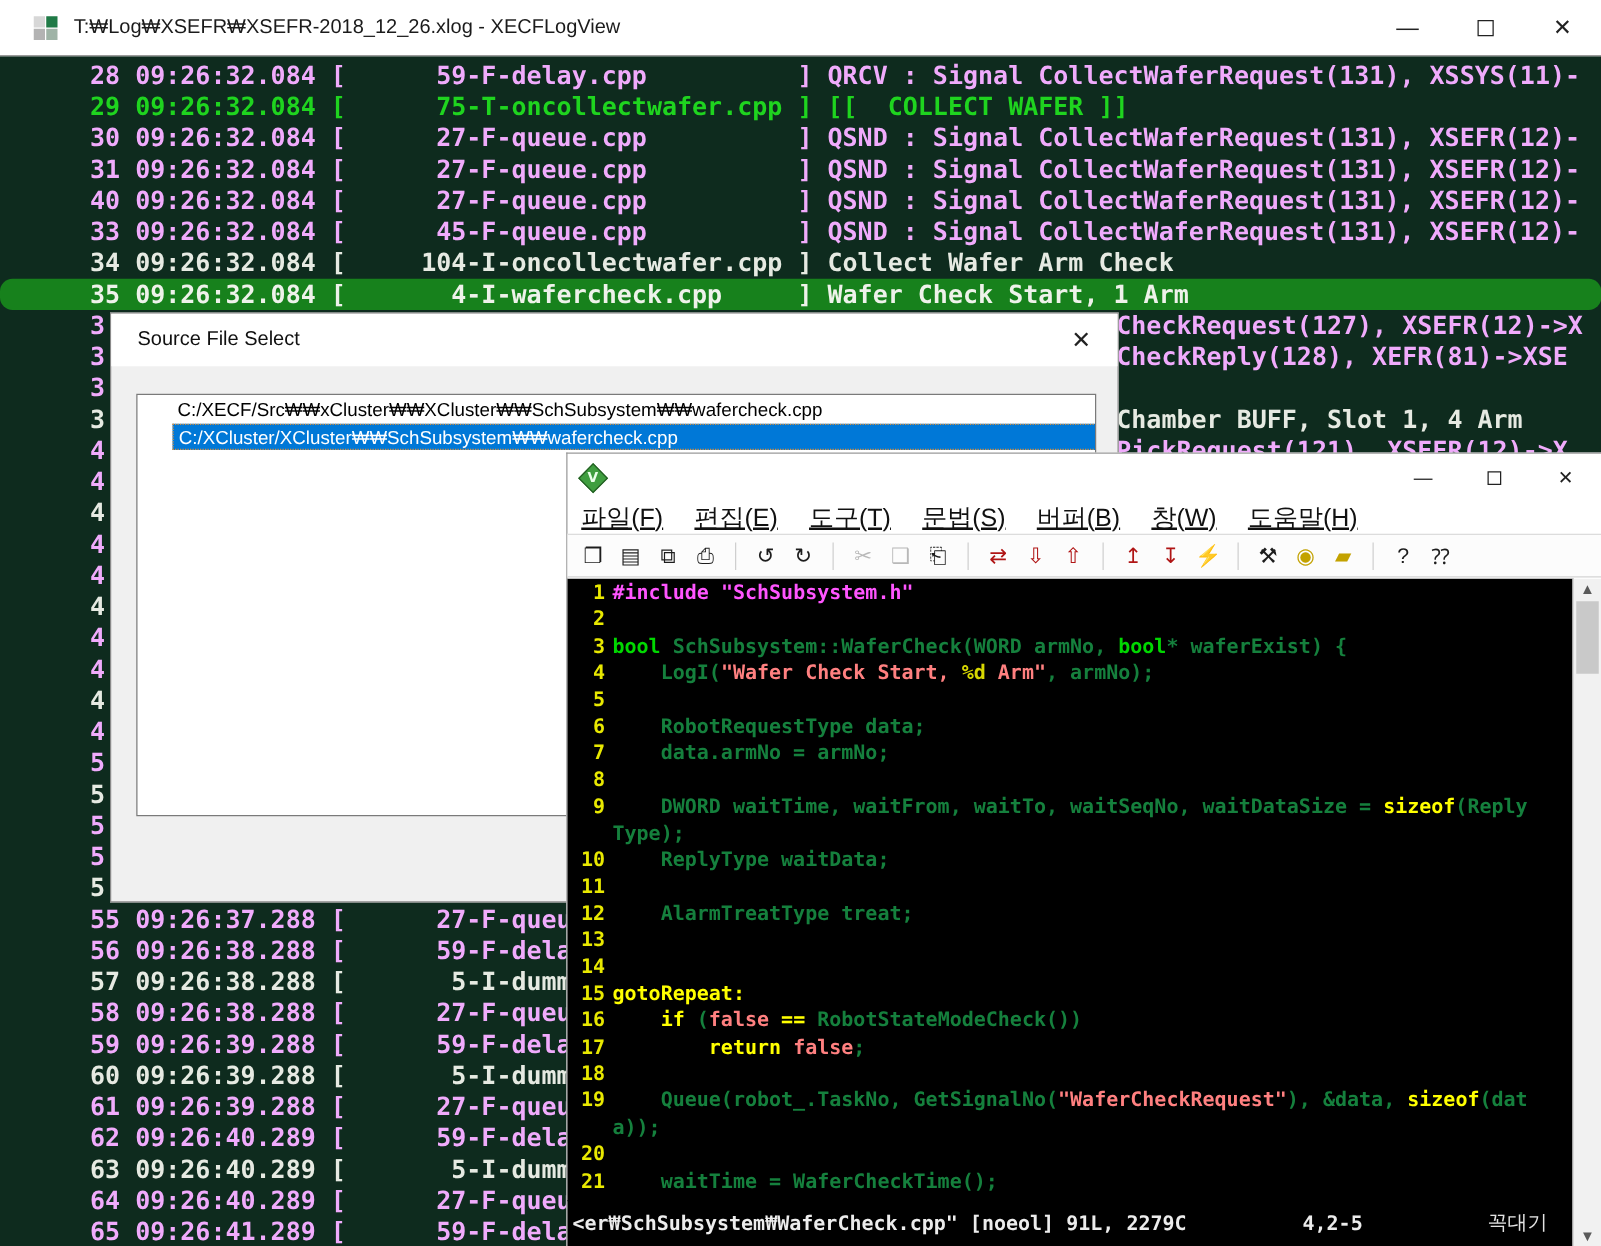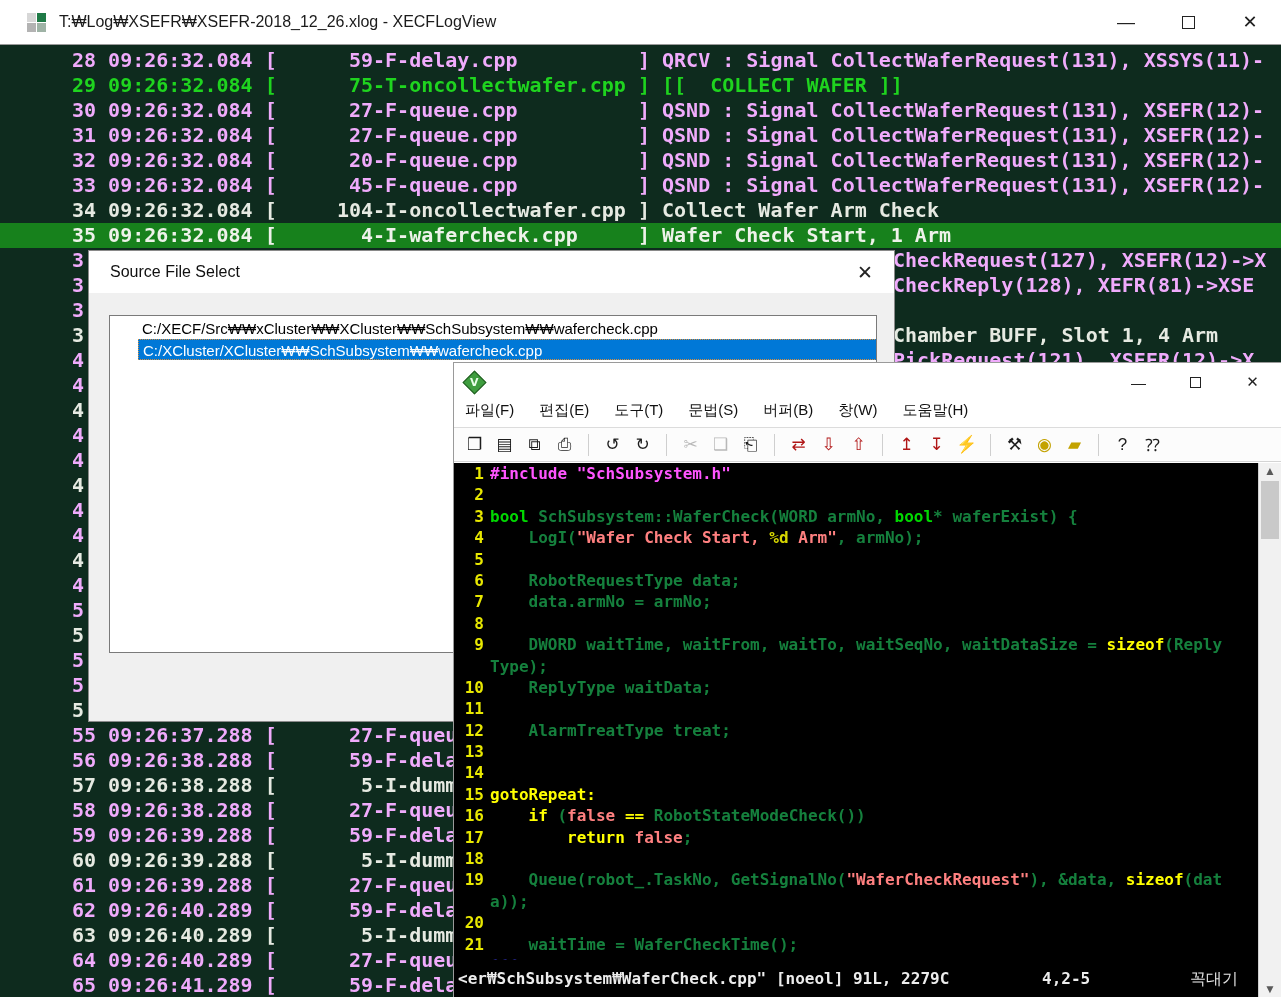--- a/index.html
+++ b/index.html
@@ -69,21 +69,21 @@
     z-index:10;
   }
   .gv-title { height:38px; display:flex; align-items:center; padding-left:12px; font-size:15px; color:#1a1a1a; }
   .vim-icon { width:17px; height:17px; background:#3f9e3f; border:1px solid #245d24;
     transform:rotate(45deg); display:flex; align-items:center; justify-content:center; margin-right:4px; }
   .vim-icon b { transform:rotate(-45deg); color:#e9ffe9; font:bold 11px "DejaVu Sans",sans-serif; }
   .gv-title-text { margin-left:7px; }
   .gv-controls { margin-left:auto; display:flex; height:38px; }
   .gv-controls .wbtn { width:57px; height:38px; display:flex; align-items:center; justify-content:center; font-size:15px; color:#222; }
   .gv-maxbox { width:11px; height:11px; border:1.5px solid #222; display:inline-block; }
-  .gv-menu { height:26px; display:flex; align-items:flex-start; gap:25px; padding-left:11px; font-size:15px; color:#111; }
+  .gv-menu { height:26px; display:flex; align-items:center; gap:25px; padding-left:11px; font-size:20px; color:#111;text-decoration:underline; }
   .gv-toolbar {
     height:35px; background:#fcfcfc; border-top:1px solid #dcdcdc; border-bottom:1px solid #d4d4d4;
     display:flex; align-items:center; padding-left:9px; gap:7px;
   }
   .tb-btn { min-width:23px; text-align:center; font-size:17px; color:#1d1d1d; }
   .tb-btn.disabled { color:#b8b8b8; }
   .tb-btn.accent { color:#b01515; }
   .tb-btn.tag { color:#c3a200; }
   .tb-sep { width:1px; height:22px; background:#cfcfcf; margin:0 5px; }
 
@@ -124,24 +124,24 @@
 </head>
 <body>
 
 <div id="screen">
 
   <div id="log-rows">
       <div class="log-row lc-purple" style="top: 48px;">28 09:26:32.084 [      59-F-delay.cpp          ] QRCV : Signal CollectWaferRequest(131), XSSYS(11)-</div>
       <div class="log-row lc-green" style="top: 73px;">29 09:26:32.084 [      75-T-oncollectwafer.cpp ] [[  COLLECT WAFER ]]</div>
       <div class="log-row lc-purple" style="top: 98px;">30 09:26:32.084 [      27-F-queue.cpp          ] QSND : Signal CollectWaferRequest(131), XSEFR(12)-</div>
       <div class="log-row lc-purple" style="top: 123px;">31 09:26:32.084 [      27-F-queue.cpp          ] QSND : Signal CollectWaferRequest(131), XSEFR(12)-</div>
-      <div class="log-row lc-purple" style="top: 148px;">32 09:26:32.084 [      20-F-queue.cpp          ] QSND : Signal CollectWaferRequest(131), XSEFR(12)-</div>
+      <div class="log-row lc-purple" style="top: 148px;">40 09:26:32.084 [      27-F-queue.cpp          ] QSND : Signal CollectWaferRequest(131), XSEFR(12)-</div>
       <div class="log-row lc-purple" style="top: 173px;">33 09:26:32.084 [      45-F-queue.cpp          ] QSND : Signal CollectWaferRequest(131), XSEFR(12)-</div>
       <div class="log-row lc-white" style="top: 198px;">34 09:26:32.084 [     104-I-oncollectwafer.cpp ] Collect Wafer Arm Check</div>
-      <div class="log-row lc-white lc-hl" style="top: 223px;">35 09:26:32.084 [       4-I-wafercheck.cpp     ] Wafer Check Start, 1 Arm</div>
+      <div class="log-row lc-white lc-hl" style="top: 223px; border-radius: 10px;">35 09:26:32.084 [       4-I-wafercheck.cpp     ] Wafer Check Start, 1 Arm</div>
       <div class="log-row lc-purple" style="top: 248px;">3<span class="rfrag lc-purple">CheckRequest(127), XSEFR(12)-&gt;X</span></div>
       <div class="log-row lc-purple" style="top: 273px;">3<span class="rfrag lc-purple">CheckReply(128), XEFR(81)-&gt;XSE</span></div>
       <div class="log-row lc-purple" style="top: 298px;">3</div>
       <div class="log-row lc-white" style="top: 323px;">3<span class="rfrag lc-white">Chamber BUFF, Slot 1, 4 Arm</span></div>
       <div class="log-row lc-purple" style="top: 348px;">4<span class="rfrag lc-purple">PickRequest(121), XSEFR(12)-&gt;X</span></div>
       <div class="log-row lc-purple" style="top: 373px;">4</div>
       <div class="log-row lc-white" style="top: 398px;">4</div>
       <div class="log-row lc-purple" style="top: 423px;">4</div>
       <div class="log-row lc-purple" style="top: 448px;">4</div>
       <div class="log-row lc-white" style="top: 473px;">4</div>

